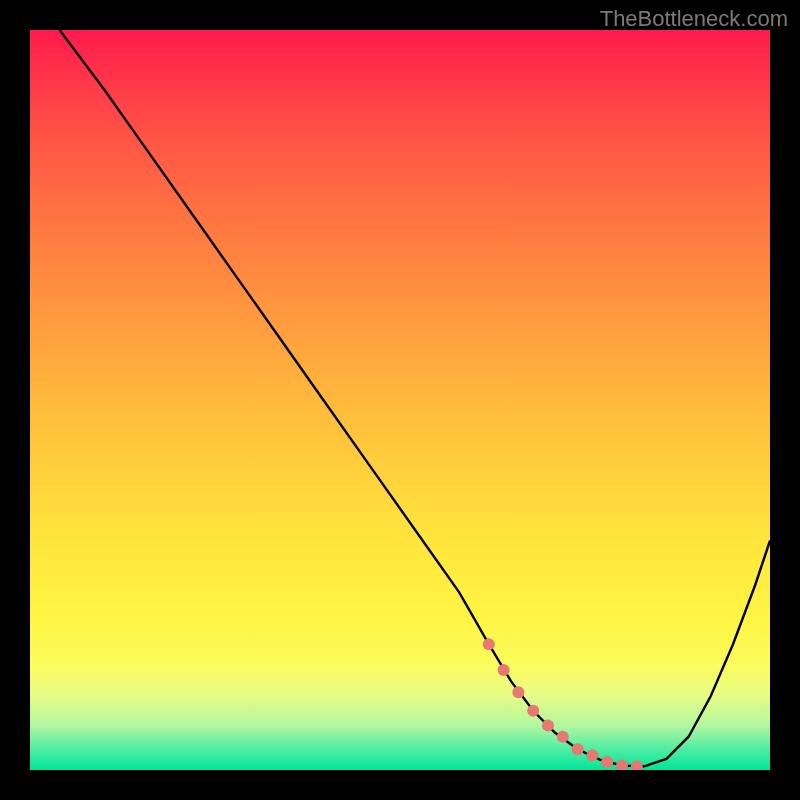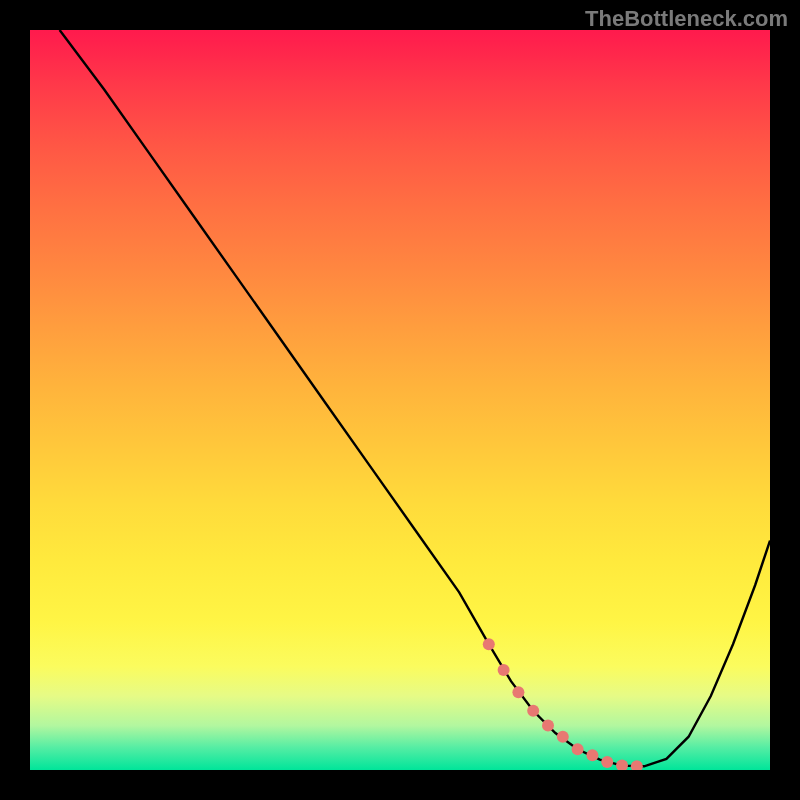--- a/index.html
+++ b/index.html
@@ -5,21 +5,21 @@
   * { margin: 0; padding: 0; box-sizing: border-box; }
   html, body { width: 800px; height: 800px; overflow: hidden; }
   body { background: #000; position: relative; }
   .watermark {
     position: absolute;
     top: 6px;
     right: 12px;
     color: #7a7a7a;
     font-family: Arial, sans-serif;
     font-size: 22px;
-    font-weight: bold;
+    font-weight: normal;
     z-index: 10;
   }
   .plot-area {
     position: absolute;
     top: 30px;
     left: 30px;
     width: 740px;
     height: 740px;
     background: linear-gradient(to bottom,
       #ff1a4d 0%,

